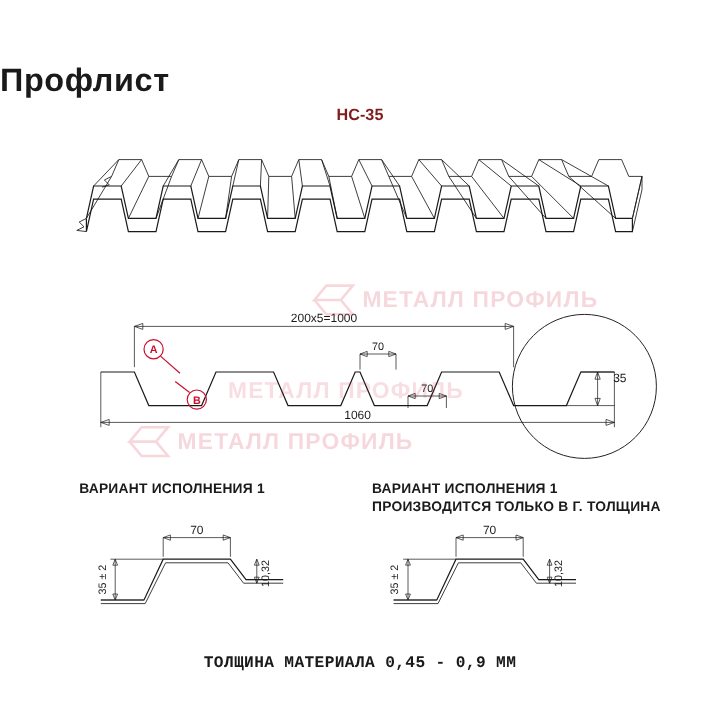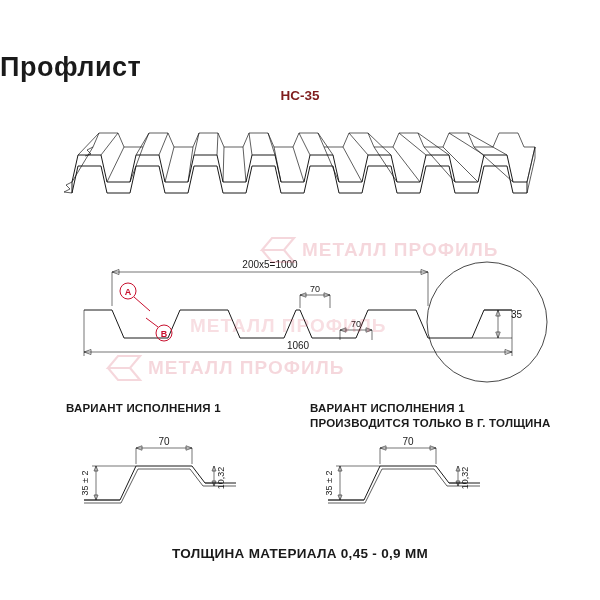--- a/index.html
+++ b/index.html
@@ -49,20 +49,21 @@
   .var2-label-2 { left: 310px; top: 417px; }
   .footer {
     position: absolute;
     left: 0;
     right: 0;
     top: 546px;
     text-align: center;
     font-size: 13.5px;
     font-weight: bold;
     letter-spacing: 0.3px;
+    font-family: Liberation Mono, monospace;
   }
   svg { display: block; }
   .ln { fill: none; stroke: #1a1a1a; stroke-width: 1; }
   .ln-thin { fill: none; stroke: #1a1a1a; stroke-width: 0.7; }
   .dim { fill: none; stroke: #1a1a1a; stroke-width: 0.6; }
   .dimtxt { font-family: "Liberation Sans", sans-serif; font-size: 10px; fill: #1a1a1a; }
   .dimtxt-sm { font-family: "Liberation Sans", sans-serif; font-size: 9px; fill: #1a1a1a; }
   .circ { fill: none; stroke: #1a1a1a; stroke-width: 0.8; }
   .lbl-red { fill: none; stroke: #c8102e; stroke-width: 1; }
   .lbl-red-txt { font-family: "Liberation Sans", sans-serif; font-size: 9px; fill: #c8102e; font-weight: bold; }

